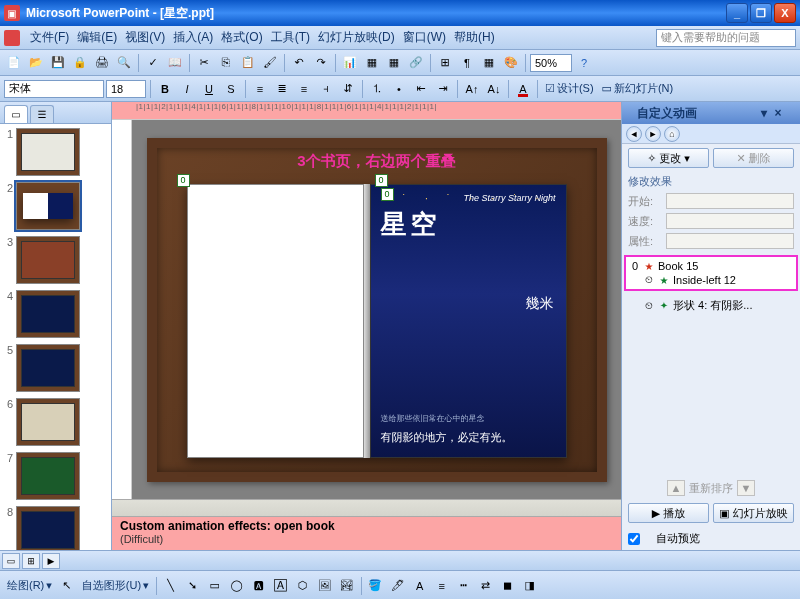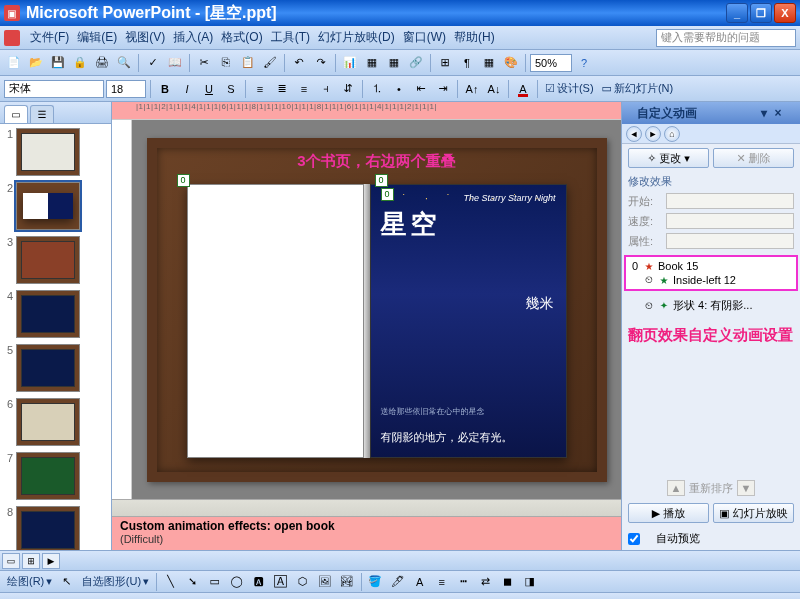--- a/index.html
+++ b/index.html
@@ -1,21 +1,21 @@
 <!DOCTYPE html>
 <html><head>
 <meta charset="utf-8">
 <style>
 * { margin: 0; padding: 0; box-sizing: border-box; font-family: "Microsoft YaHei", SimSun, Arial, sans-serif; }
 body { background: #fff; width: 800px; height: 599px; overflow: hidden; font-size: 11px; }
 
 
 .titlebar { height: 26px; background: linear-gradient(#0a56c7, #3b8cf5 50%, #0a56c7); display: flex; align-items: center; padding: 0 4px; color: #fff; }
 .titlebar .icon { width: 16px; height: 16px; background: #d44; border-radius: 2px; margin-right: 6px; display: flex; align-items: center; justify-content: center; font-size: 10px; }
-.titlebar .title { flex: 1; font-size: 16px; font-weight: bold; }
+.titlebar .title { flex: 1; font-size: 12px; font-weight: bold; }
 .winbtns { display: flex; gap: 2px; }
 .winbtn { width: 22px; height: 20px; background: linear-gradient(#5a9cf5, #1560c9); border: 1px solid #1a4a9c; border-radius: 3px; display: flex; align-items: center; justify-content: center; color: #fff; font-weight: bold; font-size: 11px; }
 .winbtn.close { background: linear-gradient(#f57a5a, #d43410); border-color: #a02000; }
 
 
 .menubar { height: 24px; background: linear-gradient(#d6e5fa, #b8d1f0); display: flex; align-items: center; padding: 9px 4px; border-bottom: 1px solid #8aa8d0; }
 .menubar .appicon { width: 16px; height: 16px; background: #d44; border-radius: 2px; margin-right: 6px; }
 .menubar .mitem { padding: 2px 4px; color: #14386c; font-size: 12px; }
 .helpbox { margin-left: auto; width: 140px; height: 18px; background: #fff; border: 1px solid #7a9cc8; font-size: 11px; padding: 0 4px; color: #888; display: flex; align-items: center; }
 
@@ -109,21 +109,21 @@
 .annotation-side { color: #f02080; font-size: 15px; font-weight: bold; padding: 8px 6px; line-height: 1.7; }
 .tpfoot { margin-top: auto; }
 .reorder { display: flex; align-items: center; justify-content: center; gap: 4px; padding: 3px; font-size: 11px; color: #999; }
 .reorder .ar { width: 18px; height: 16px; border: 1px solid #c0c0c0; background: #f0f0ec; display: flex; align-items: center; justify-content: center; }
 .autoprev { padding: 4px 6px; font-size: 11px; display: flex; align-items: center; gap: 16px; }
 .autoprev input { width: 12px; height: 12px; }
 
 
 .viewbar { height: 20px; background: linear-gradient(#d6e5fa, #b8d1f0); display: flex; align-items: center; border-top: 1px solid #8aa8d0; }
 .viewbar .vbtn { width: 18px; height: 16px; border: 1px solid #8aa8d0; margin-left: 2px; background: #e8f0fa; font-size: 9px; display: flex; align-items: center; justify-content: center; }
-.drawbar { height: 22px; background: linear-gradient(#d6e5fa, #b8d1f0); display: flex; align-items: center; padding: 0 4px; border-top: 1px solid #8aa8d0; gap: 2px; font-size: 11px; }
+.drawbar { height: 30px; background: linear-gradient(#d6e5fa, #b8d1f0); display: flex; align-items: center; padding: 0 4px; border-top: 1px solid #8aa8d0; gap: 2px; font-size: 11px; }
 
 
 .statusbar { height: 22px; background: linear-gradient(#d6e5fa, #a8c4e8); display: flex; align-items: center; padding: 0 8px; font-size: 11px; color: #14386c; border-top: 1px solid #8aa8d0; }
 .statusbar .sp { flex: 1; }
 </style>
 </head>
 <body>
 
 <div class="titlebar">
   <div class="icon">▣</div>
@@ -287,21 +287,21 @@
           <div class="annotation-top">3个书页，右边两个重叠</div>
           <div class="book">
             <div class="book-left"></div>
             <div class="book-spine"></div>
             <div class="book-right">
               <div class="stars"></div>
               <div class="en">The Starry Starry Night</div>
               <div class="cn">星空</div>
               <div class="author">幾米</div>
               <div class="bottom">
-                <div style="font-size:8px;color:#a0b0d0;margin-bottom:13px;">送给那些依旧常在心中的星念</div>
+                <div style="font-size:8px;color:#a0b0d0;margin-bottom:6px;">送给那些依旧常在心中的星念</div>
                 <div>有阴影的地方，必定有光。</div>
               </div>
             </div>
           </div>
           <div class="handle h1">0</div>
           <div class="handle h2">0</div>
           <div class="handle h3">0</div>
         </div>
       </div>
     </div>
@@ -355,21 +355,20 @@
         <span>Inside-left 12</span>
       </div>
     </div>
     <div class="animitem ext" style="padding-left:8px;">
       <span class="idx"></span>
       <span class="ic">⏲</span>
       <span class="ic" style="color:#108030">✦</span>
       <span>形状 4: 有阴影...</span>
     </div>
 
-    <div class="annotation-side">翻页效果自定义动画设置</div>
 
     <div class="tpfoot">
       <div class="reorder">
         <div class="ar">▲</div>
         <span>重新排序</span>
         <div class="ar">▼</div>
       </div>
       <div class="tprow">
         <div class="tpbtn">▶ <span>播放</span></div>
         <div class="tpbtn">▣ <span>幻灯片放映</span></div>

